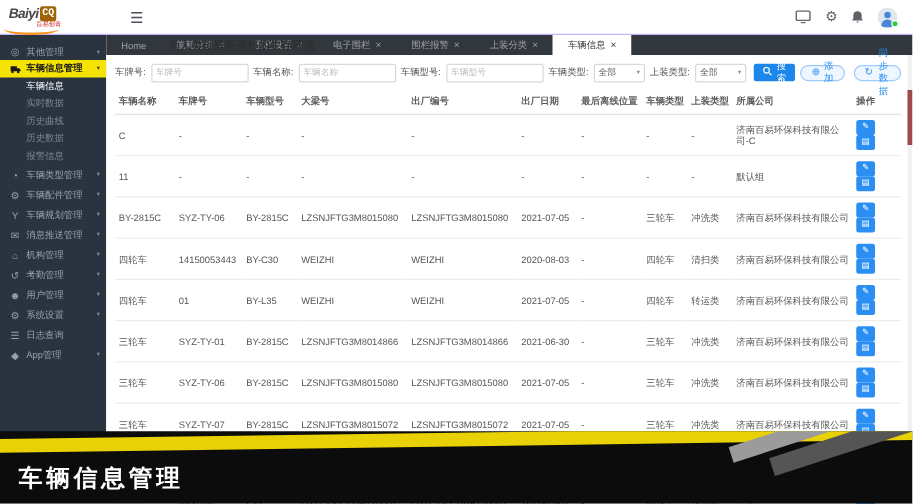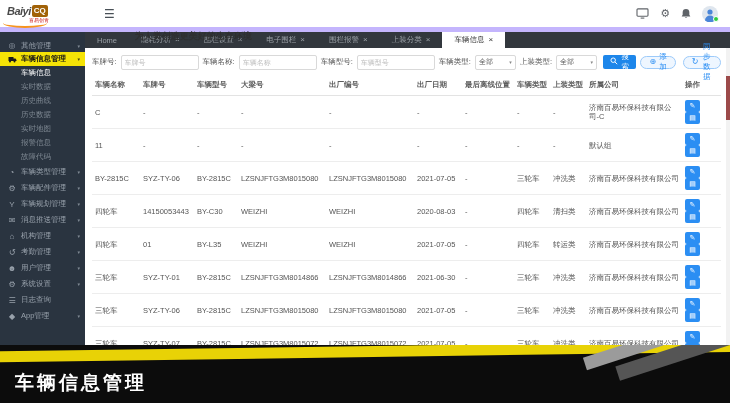--- a/index.html
+++ b/index.html
@@ -1,24 +1,24 @@
 <!DOCTYPE html>
 <html><head>
 <meta charset="utf-8">
 <style>
   html,body{margin:0;padding:0;width:730px;height:403px;overflow:hidden;
     font-family:"Liberation Sans","DejaVu Sans",sans-serif;background:#fff;}
   .app{position:relative;width:730px;height:403px;overflow:hidden;}
 
   
-  .topbar{height:27px;background:#fff;border-bottom:5px solid #c4b5fd;display:flex;align-items:center;position:relative;z-index:3;}
+  .topbar{height:27px;background:#fff;border-bottom:1px solid #c4b5fd;display:flex;align-items:center;position:relative;z-index:3;}
   .logo{width:85px;padding-left:7px;position:relative;flex-shrink:0;}
   .logo-row{display:flex;align-items:center;line-height:10px;}
   .logo-main{font-weight:bold;font-style:italic;font-size:11px;color:#4a4a4a;letter-spacing:-.5px;}
-  .logo-badge{background:#a16207;color:#fff;font-weight:bold;font-size:8px;padding:1px 2px;border-radius:2px;margin-left:1px;}
+  .logo-badge{background:#a16207;color:#fff;font-weight:bold;font-size:8px;padding:1px 2px;border-radius:2px;margin-left:1px;font-family:Liberation Mono, monospace;}
   .logo-sub{display:block;font-size:5px;color:#cc2222;margin:1px 0 0 22px;line-height:5px;}
   .logo-swoosh{position:absolute;left:3px;top:13px;width:44px;height:8px;border-bottom:2px solid #f7941d;border-radius:50%;}
   .hamburger{margin-left:12px;font-size:12px;color:#495057;cursor:pointer;}
   .slogan{margin-left:20px;font-size:9px;font-weight:bold;color:#2f2f2f;margin-top:45px;}
   .top-icons{margin-left:auto;display:flex;align-items:center;gap:11px;padding-right:12px;}
   .tb-icon{display:flex;align-items:center;color:#5f6368;font-size:11px;cursor:pointer;}
   .avatar{position:relative;width:16px;height:16px;border-radius:50%;cursor:pointer;}
   .avatar .dot{position:absolute;right:-1px;bottom:0;width:4px;height:4px;border-radius:50%;background:#2ecc40;border:1px solid #fff;}
 
   
@@ -124,23 +124,21 @@
               <circle cx="13" cy="11" r="2" fill="#1a1a1a"></circle>
             </svg>
           </span>
           <span>车辆信息管理</span>
           <span class="nav-caret">▾</span>
         </div>
         <div class="nav-sub active">车辆信息</div>
         <div class="nav-sub">实时数据</div>
         <div class="nav-sub">历史曲线</div>
         <div class="nav-sub">历史数据</div>
-        <div class="nav-sub">实时地图</div>
         <div class="nav-sub">报警信息</div>
-        <div class="nav-sub">故障代码</div>
         <div class="nav-item lower">
           <span class="nav-icon">◔</span>
           <span>车辆类型管理</span>
           <span class="nav-caret">▾</span>
         </div>
         <div class="nav-item lower">
           <span class="nav-icon">⚙</span>
           <span>车辆配件管理</span>
           <span class="nav-caret">▾</span>
         </div>

